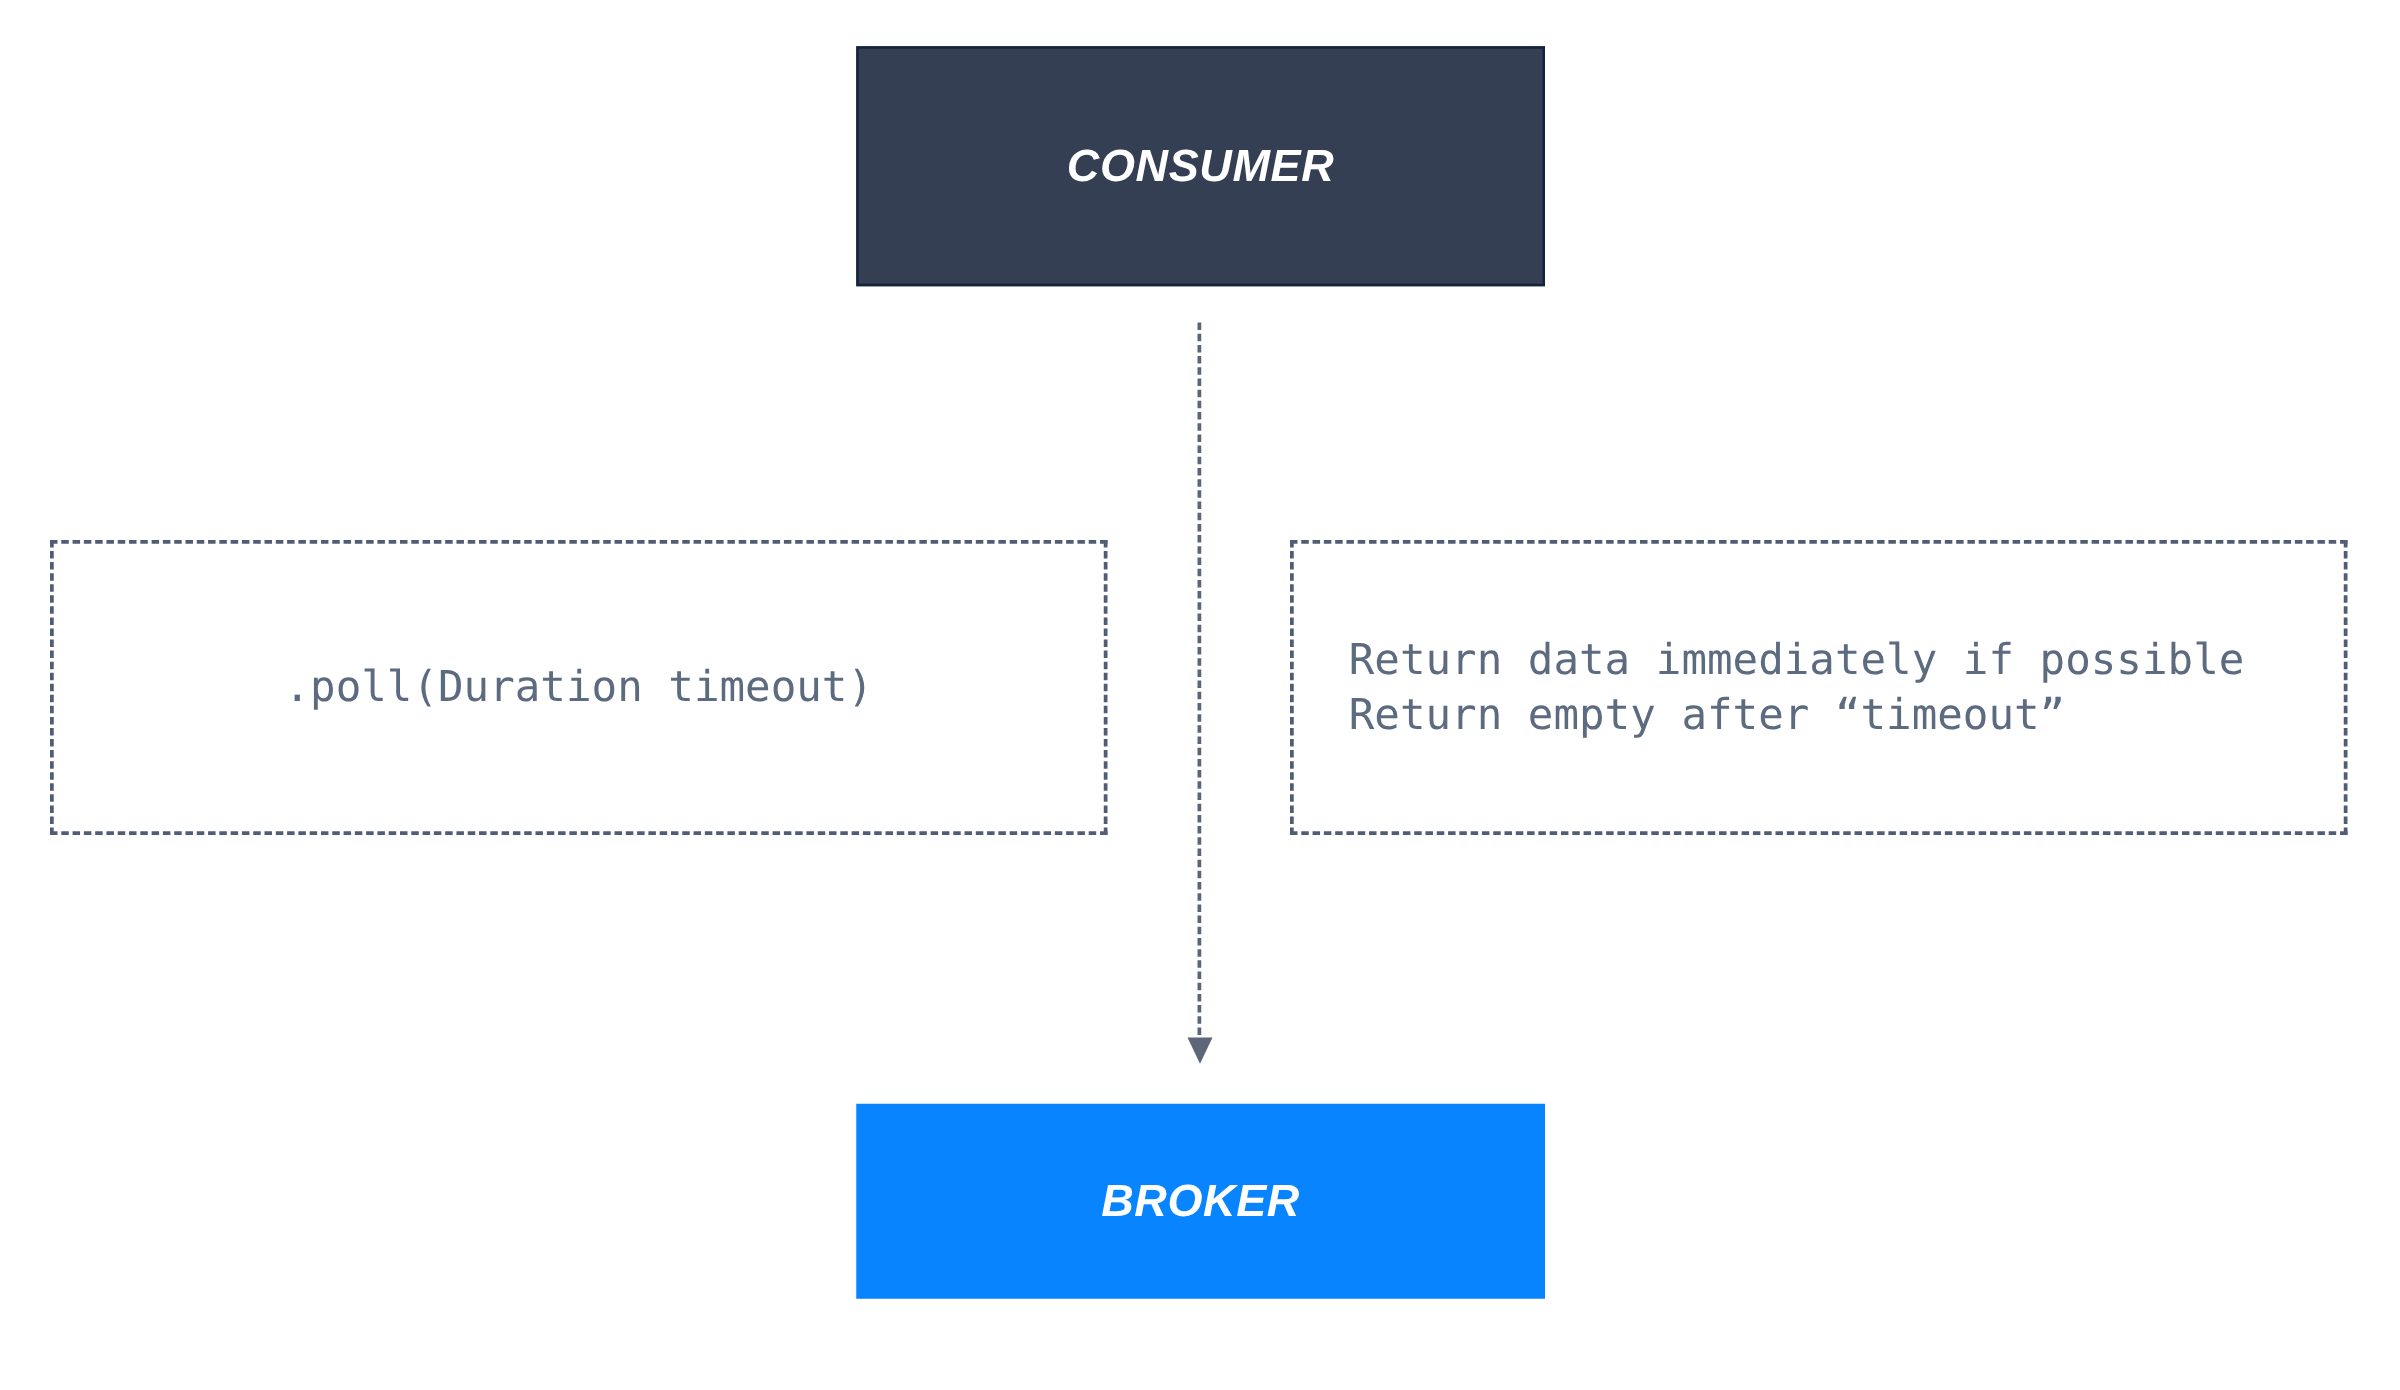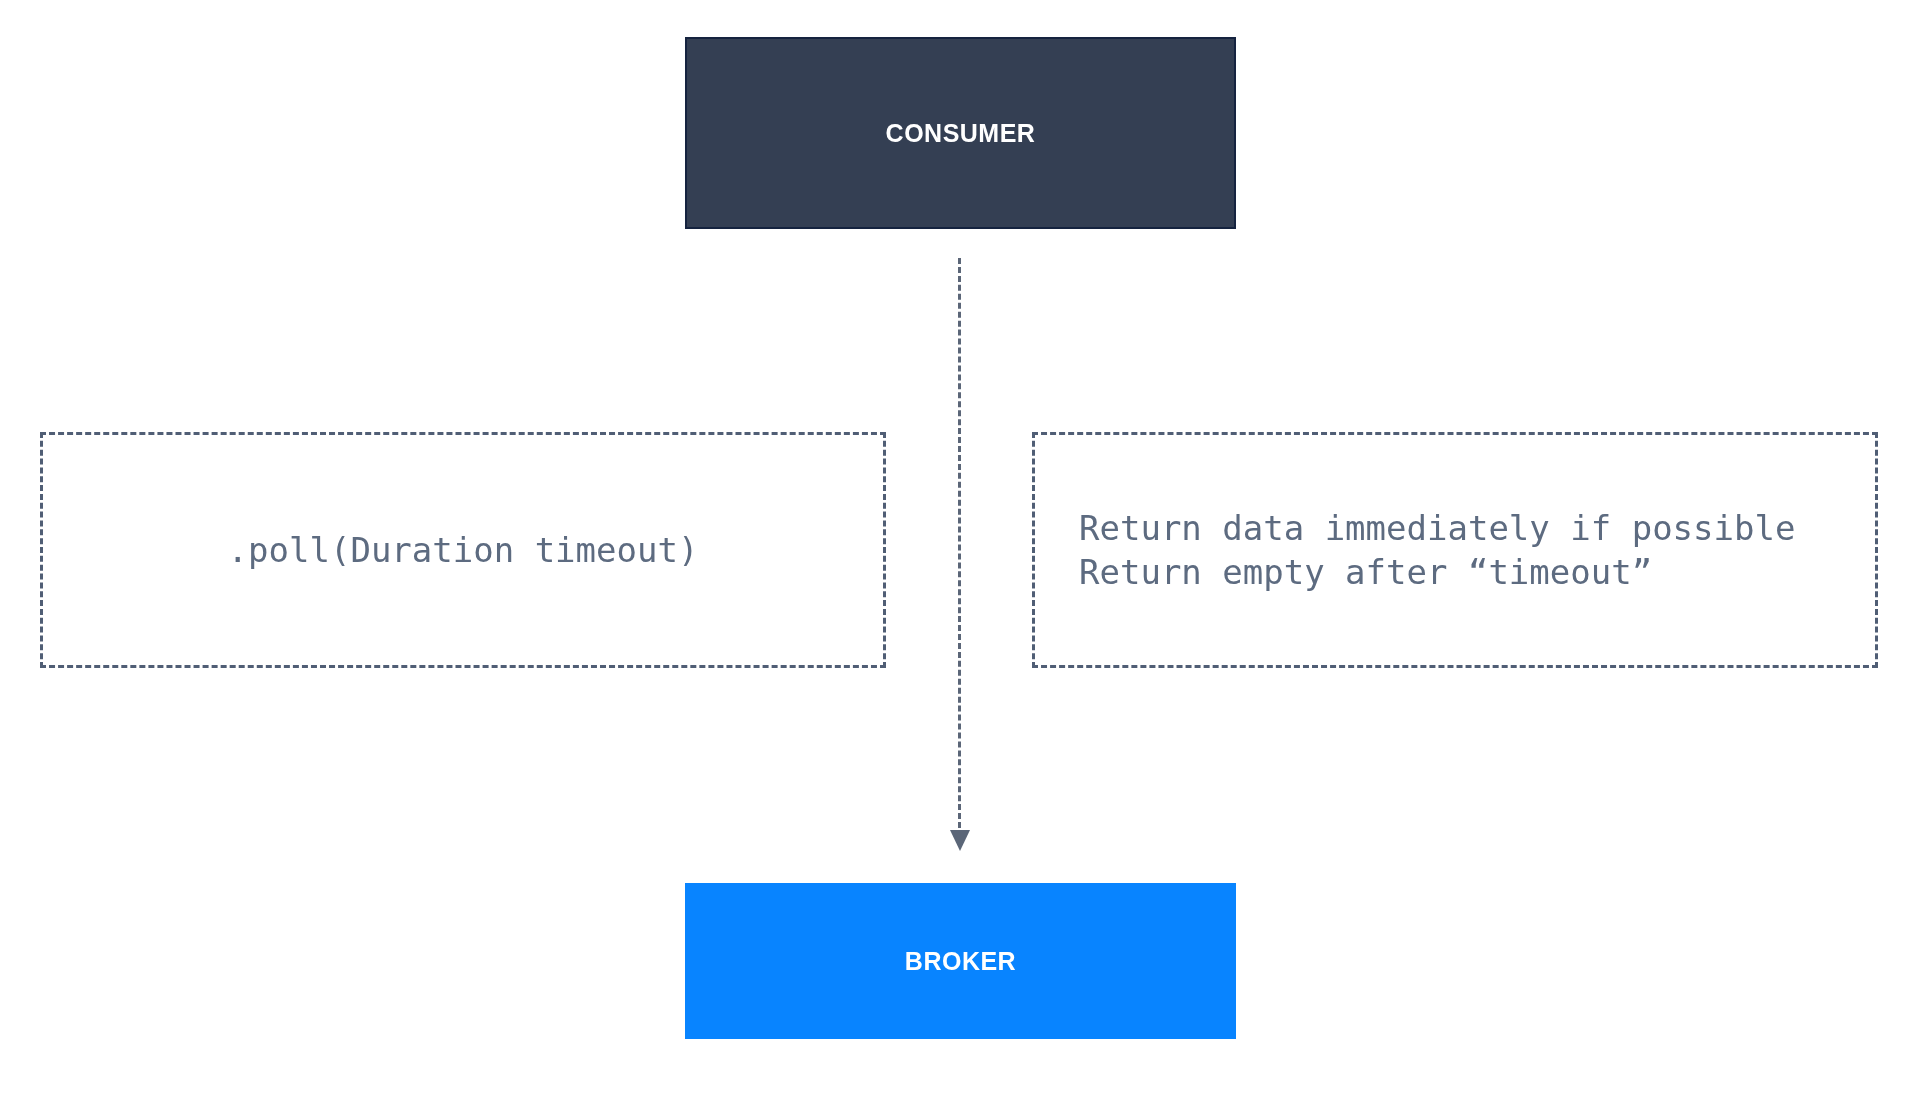--- a/index.html
+++ b/index.html
@@ -18,23 +18,24 @@
   .node {
     position: absolute;
     display: flex;
     align-items: center;
     justify-content: center;
     box-sizing: border-box;
   }
   .node .node-label {
     font-family: "Liberation Sans", sans-serif;
     font-weight: bold;
-    font-size: 25px;
+    font-size: 36px;
     letter-spacing: 0.5px;
     color: #ffffff;
+    font-style: italic;
   }
   .node-consumer {
     left: 685px;
     top: 37px;
     width: 551px;
     height: 192px;
     border: 2px solid #15233f;
   }
   .node-broker {
     left: 685px;

